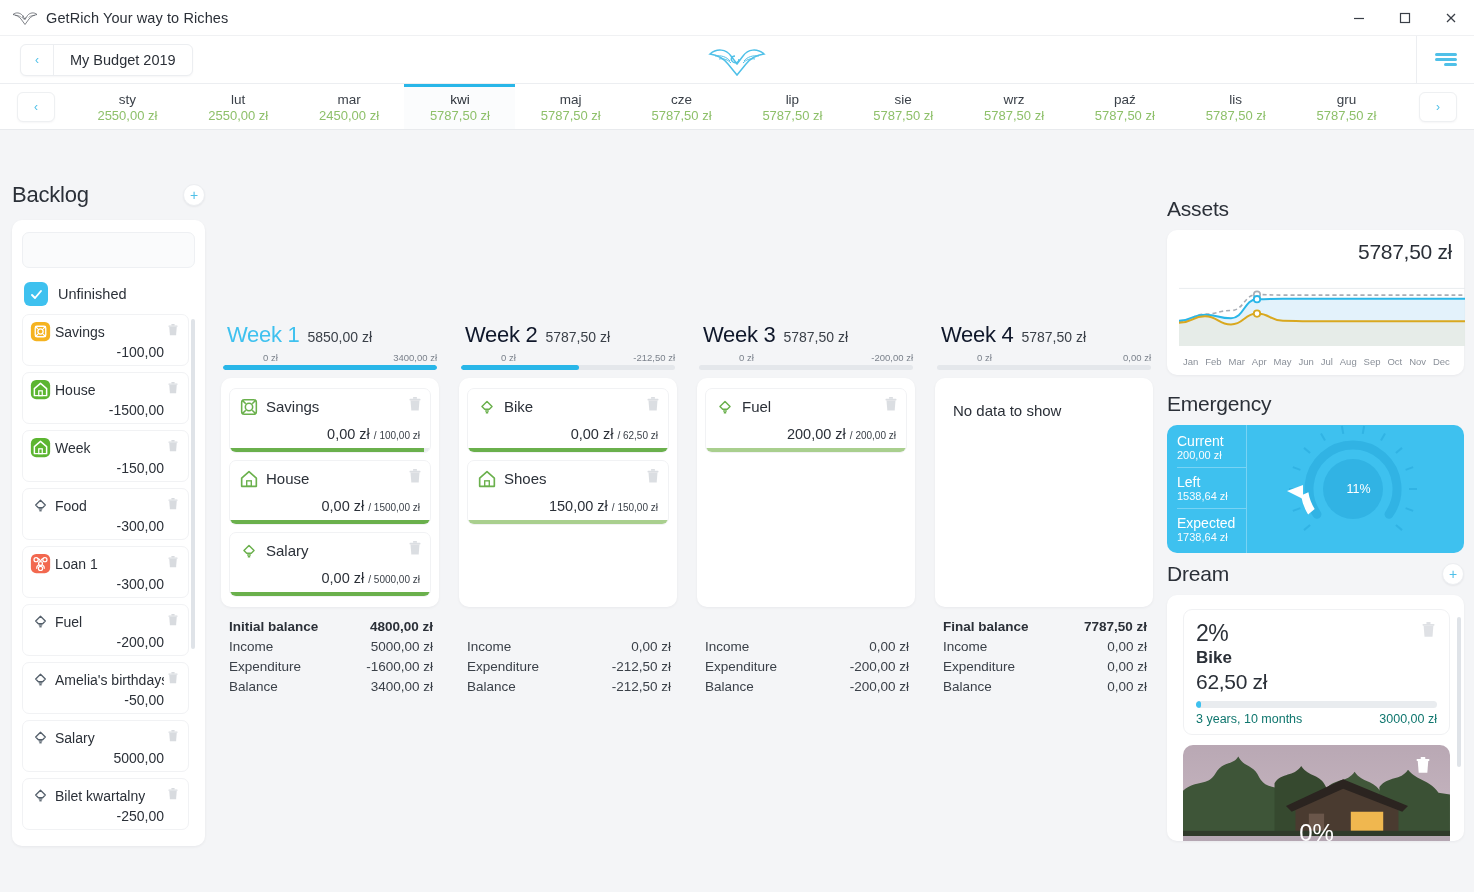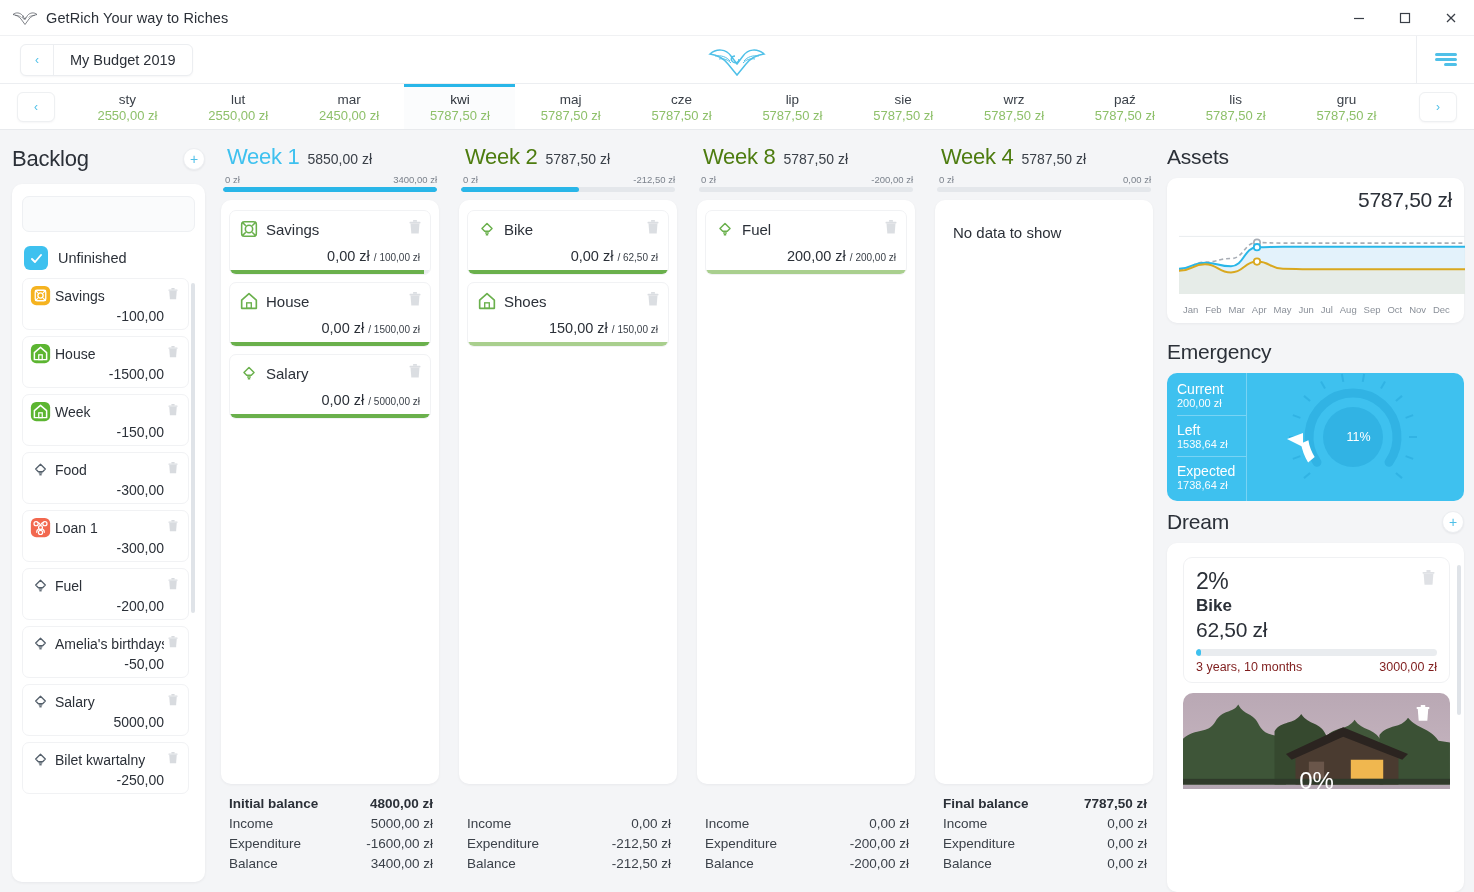--- a/index.html
+++ b/index.html
@@ -65,21 +65,21 @@
   }
   .month .m-name { font-size:13.5px; color:#3b4149; }
   .month .m-val  { font-size:13px; color:#8ec06a; }
   .month.active { background:#fbfcfd; }
   .month.active .m-name { color:#2b3038; }
   .month.active::before {
     content:''; position:absolute; top:0; left:0; right:0; height:3px; background:#29b6e8;
   }
 
   
-  .body { flex:1; display:flex; min-height:0; padding: 0; }
+  .body { flex:1; display:flex; min-height:0; padding: 0; align-items: center; }
 
   
   .backlog { width:215px; flex:none; display:flex; flex-direction:column; padding: 10px 10px 10px 12px; min-height:0;}
   .backlog-head { display:flex; align-items:center; height:38px; flex:none; }
   .backlog-title { font-size:22px; font-weight:400; color:#2b3038; letter-spacing:-.2px;}
   .round-add {
     margin-left:auto; width:22px; height:22px; border-radius:50%; border:1px solid #eceef1;
     background:#fff; color:#4fc0e8; display:flex; align-items:center; justify-content:center;
     font-size:14px; line-height:1; box-shadow:0 1px 2px rgba(16,24,40,.06);
   }
@@ -111,25 +111,25 @@
   .bl-amount { text-align:right; font-size:14px; color:#2b3038; margin-top:2px; padding-right:16px; }
   .bl-scrollbar {
     position:absolute; right:0; top:0; width:4px; height:100%; background:transparent;
   }
   .bl-scroll-thumb { position:absolute; top:5px; left:0; width:4px; height:330px; background:#dfe3e8; border-radius:3px; }
 
   
   .weeks { flex:1; display:flex; min-width:0; padding: 10px 6px 10px 6px; gap:20px; }
   .week-col { flex:1; min-width:0; display:flex; flex-direction:column; }
   .week-head { display:flex; align-items:baseline; gap:8px; padding: 4px 4px 0 6px; flex:none; }
-  .week-title { font-size:22px; color:#4d7c0f; letter-spacing:-.3px; }
+  .week-title { font-size:22px; color:#0f172a; letter-spacing:-.3px; }
   .week-col.current .week-title { color:#3ec1ef; }
   .week-total { font-size:14px; color:#3b4149; }
   .week-scale { display:flex; justify-content:space-between; padding:4px 2px 2px 4px; flex:none; }
-  .week-scale span { font-size:9.5px; color:#7b828c; }
+  .week-scale span { font-size:9.5px; color:#7b828c;margin-left:38px; }
   .week-bar { height:5px; border-radius:3px; background:#e4e7eb; overflow:hidden; flex:none; margin:0 2px; }
   .week-bar i { display:block; height:100%; background:#29b6e8; border-radius:3px; }
   .week-card {
     flex:1; background:#fff; border-radius:10px; margin-top:8px; padding:10px 8px;
     display:flex; flex-direction:column; gap:7px; min-height:0; overflow:hidden;
     box-shadow: 0 1px 3px rgba(16,24,40,.05);
   }
   .entry {
     border:1px solid #f1f2f4; border-radius:7px; background:#fff; padding:7px 8px 0 8px;
     position:relative; overflow:hidden; flex:none;
@@ -184,21 +184,21 @@
   }
   .dream-item {
     border:1px solid #f0f1f3; border-radius:9px; padding:10px 12px 8px 12px; margin: 6px 8px 10px 8px;
     position:relative;
   }
   .dream-pct { font-size:23px; color:#2b3038; letter-spacing:-.5px; }
   .dream-name { font-size:17px; font-weight:bold; color:#2b3038; margin-top:1px; }
   .dream-amt { font-size:21px; color:#2b3038; letter-spacing:-.3px; margin-top:2px;}
   .dream-bar { height:7px; background:#e9ecef; border-radius:4px; margin-top:7px; overflow:hidden;}
   .dream-bar i { display:block; height:100%; background:#3ec1ef; border-radius:4px;}
-  .dream-foot { display:flex; justify-content:space-between; font-size:12.5px; color:#7f1d1d; margin-top:4px;gap:28px;}
+  .dream-foot { display:flex; justify-content:space-between; font-size:12.5px; color:#0f766e; margin-top:4px;gap:28px;}
   .dream-trash { position:absolute; right:12px; top:12px; width:15px; opacity:.45;}
   .dream-photo {
     margin: 0 8px; height:96px; border-radius:10px 10px 0 0; position:relative; overflow:hidden;
   }
   .photo-sky { position:absolute; inset:0; background:linear-gradient(#b9a8b4 0%, #c2b1bc 55%, #b4a6b2 100%); }
   .photo-trees { position:absolute; inset:0; }
   .photo-pct { position:absolute; left:50%; transform:translateX(-50%); bottom:-6px; font-size:24px; color:#fff; }
   .photo-trash { position:absolute; right:18px; top:12px; width:16px; }
   .dream-scroll { position:absolute; right:3px; top:22px; width:4px; height:150px; background:#dfe3e8; border-radius:3px; }
 </style>
@@ -722,21 +722,21 @@
       <span class="v">-212,50 zł</span>
     </div>
     <div class="sum-row">
       <span>Balance</span>
       <span class="v">-212,50 zł</span>
     </div>
           </div>
         </div>
         <div class="week-col">
     <div class="week-head">
-      <span class="week-title">Week 8</span>
+      <span class="week-title">Week 3</span>
       <span class="week-total">5787,50 zł</span>
     </div>
     <div class="week-scale">
       <span>0 zł</span>
       <span>-200,00 zł</span>
     </div>
     <div class="week-bar">
             <i style="width:0%"></i>
           </div>
     <div class="week-card">

